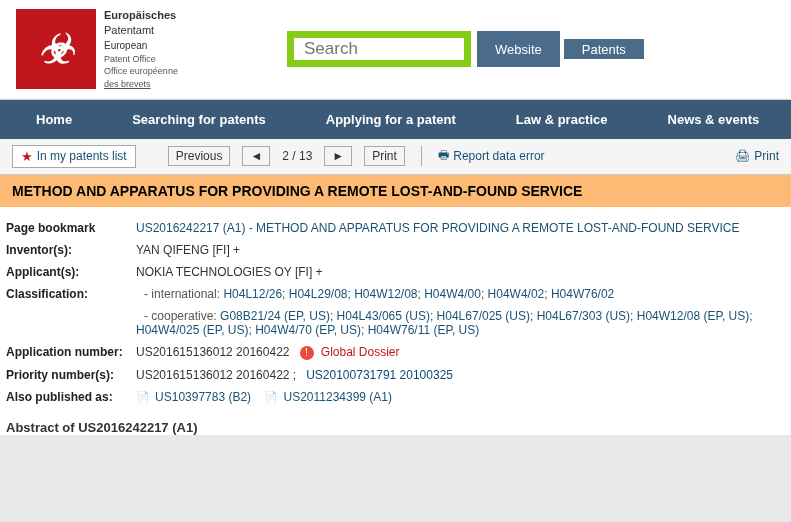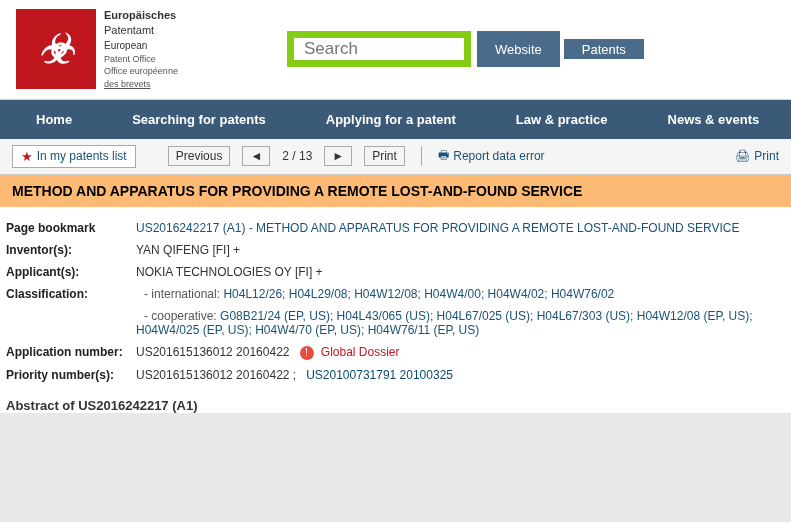--- a/index.html
+++ b/index.html
@@ -316,17 +316,27 @@
       </td>
     </tr>
     <tr>
       <td class="label-cell">Priority number(s):</td>
       <td class="value-cell">
         <span>US201615136012 20160422 ;</span>
         &nbsp;
         <a href="#" style="color:#0c4a6e;">US20100731791 20100325</a>
       </td>
     </tr>
+    <tr>
+      <td class="label-cell">Also published as:</td>
+      <td class="value-cell">
+        <span class="doc-icon">📄</span>
+        <a href="#" style="color:#1a5276;">US10397783 (B2)</a>
+        &nbsp;&nbsp;
+        <span class="doc-icon">📄</span>
+        <a href="#" style="color:#1a5276;">US2011234399 (A1)</a>
+      </td>
+    </tr>
   </tbody>
     </table>
 
   <div class="abstract-heading">Abstract of  US2016242217 (A1)</div>
 </div>
 
 </body></html>

